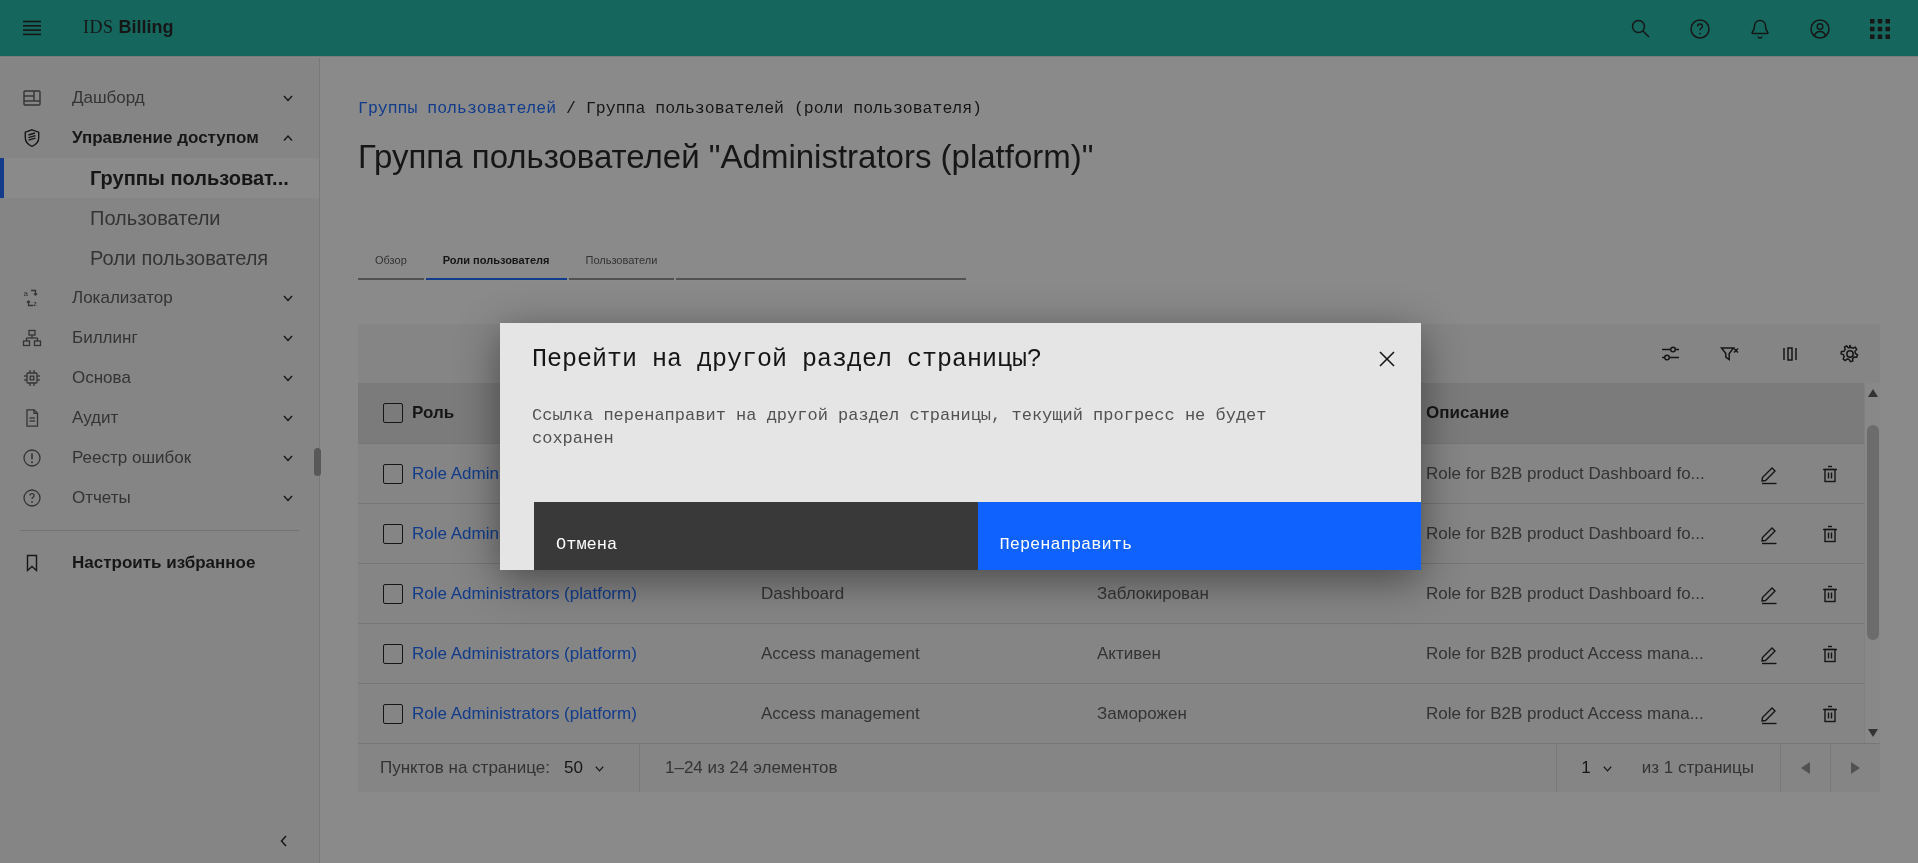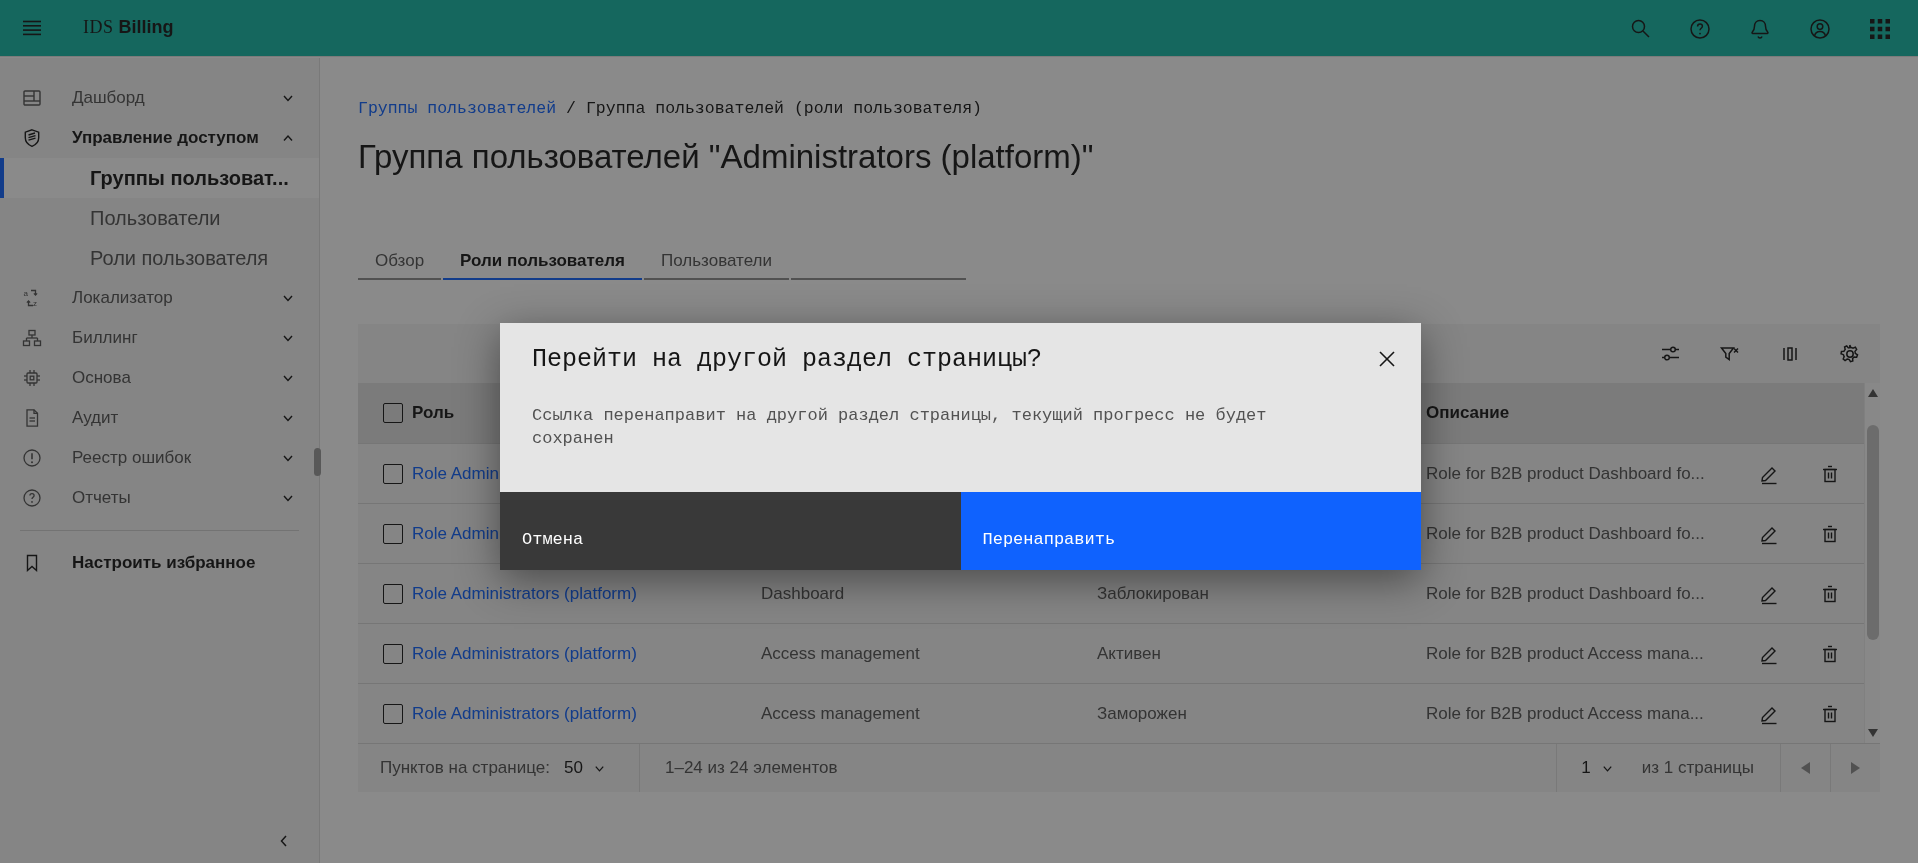--- a/index.html
+++ b/index.html
@@ -41,21 +41,21 @@
 
   
   .breadcrumb { position:absolute; left:358px; top:99px; font-size:16.5px; white-space:nowrap;font-family:Liberation Mono, monospace; }
   .breadcrumb a { color:#0f62fe; text-decoration:none; cursor:pointer; }
   .crumb-sep { color:#161616; margin:0 10px; }
   .crumb-current { color:#161616; }
   .page-title { position:absolute; left:358px; top:138px; font-size:33px; font-weight:400; color:#161616;
                 white-space:nowrap; }
 
   .tabs { position:absolute; left:358px; top:244px; width:608px; display:flex; }
-  .tab { height:36px; line-height:33px; padding:0 17px; font-size:17px; color:#525252;
+  .tab { height:36px; line-height:33px; padding:0 17px; font-size:11px; color:#525252;
          border-bottom:2px solid #8d8d8d; cursor:pointer; white-space:nowrap; margin-right:2px; }
   .tab.active { color:#161616; font-weight:700; border-bottom-color:#0f62fe; }
   .tab-filler { flex:1; border-bottom:2px solid #8d8d8d; }
 
   
   .table-wrap { position:absolute; left:358px; top:324px; width:1522px; height:468px; }
   .toolbar { height:59px; background:#f4f4f4; display:flex; justify-content:flex-end; }
   .tbtn { width:60px; height:59px; display:flex; align-items:center; justify-content:center;
           background:none; border:none; cursor:pointer; }
   .add-btn { width:222px; height:59px; background:#0f62fe; border:none; color:#ffffff; font-size:17px;
@@ -106,21 +106,21 @@
 
   
   .overlay { position:absolute; inset:0; background:rgba(22,22,22,0.5); z-index:50; }
   .modal { position:absolute; left:500px; top:323px; width:921px; height:247px; background:#e5e5e5;
            z-index:60; box-shadow:0 10px 40px rgba(0,0,0,0.45);font-family:Liberation Mono, monospace; }
   .modal-title { position:absolute; left:32px; top:22px; font-size:25px; font-weight:400; color:#161616; }
   .modal-close { position:absolute; right:14px; top:16px; width:40px; height:40px; background:none;
                  border:none; display:flex; align-items:center; justify-content:center; cursor:pointer; }
   .modal-body { position:absolute; left:32px; top:82px; right:140px; font-size:17px; color:#525252;
                 line-height:1.35; }
-  .modal-footer { position:absolute; left:0; right:0; bottom:0; height:78px; display:flex; }
+  .modal-footer { position:absolute; left:0; right:0; bottom:0; height:68px; display:flex;padding-left:34px; }
   .mbtn { flex:1 1 50%; border:none; color:#ffffff; font-size:17px; text-align:left;
           padding:17px 0 0 22px; cursor:pointer; font-family:inherit; }
   .mbtn-secondary { background:#393939; }
   .mbtn-primary { background:#0f62fe; }
 </style>
 </head>
 <body>
 
 <div class="app">
 

